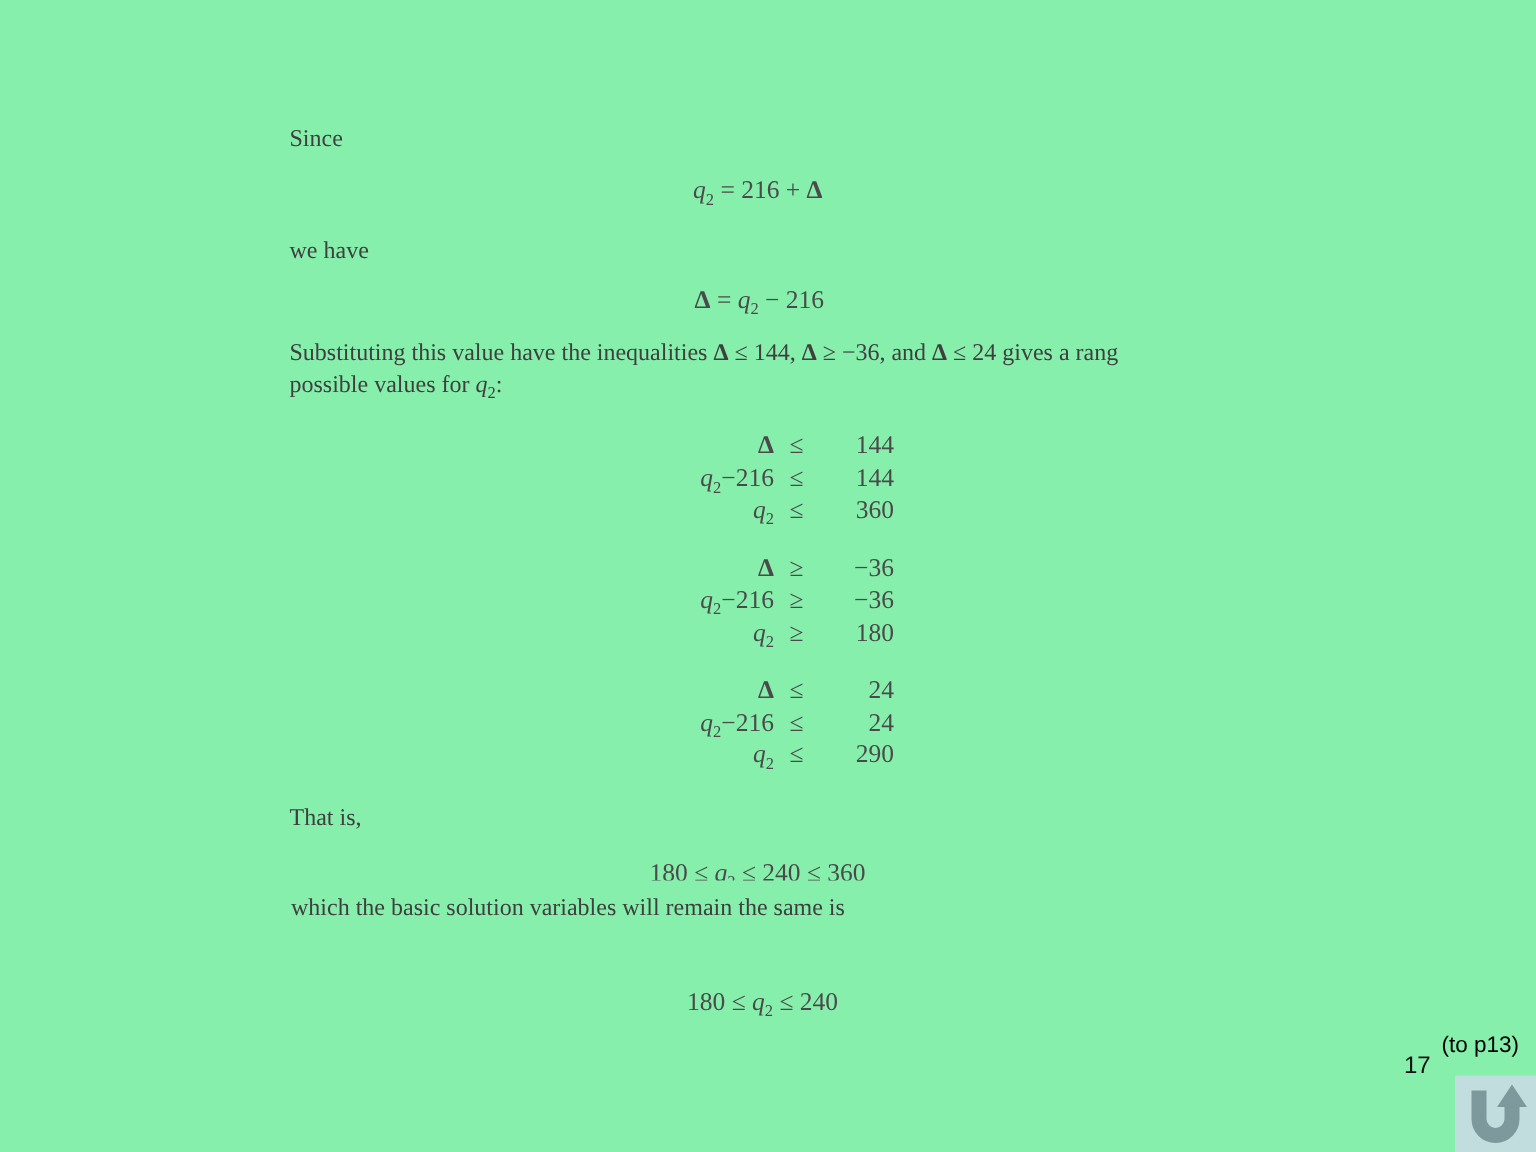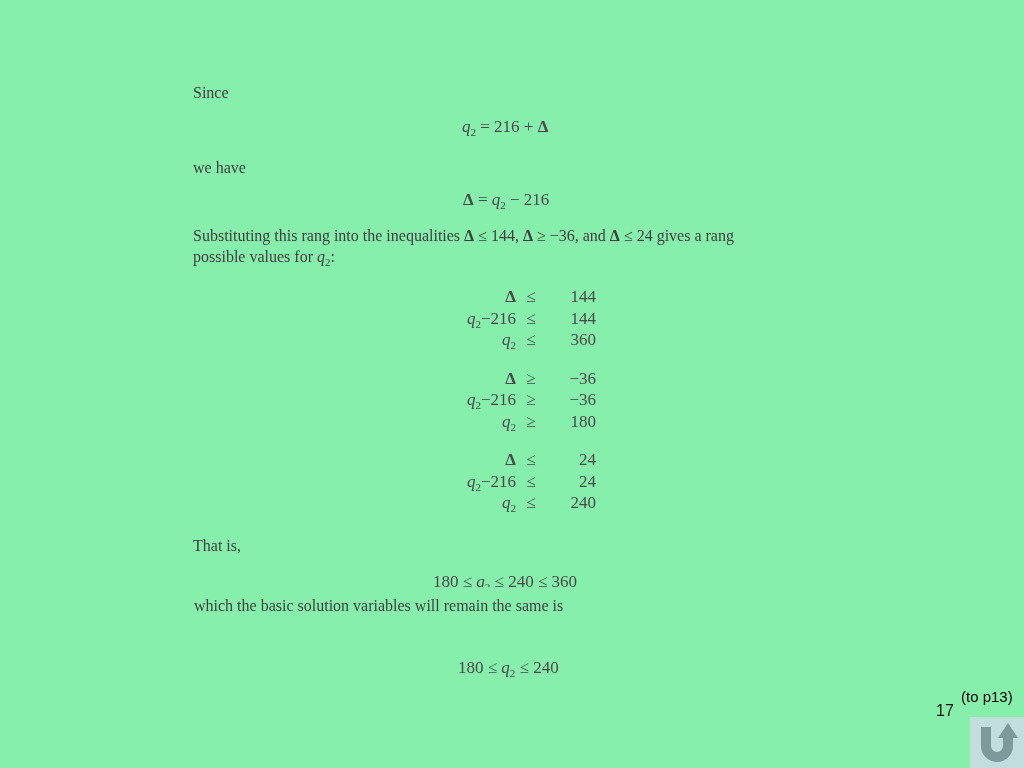--- a/index.html
+++ b/index.html
@@ -34,21 +34,21 @@
 
   <div class="abs body-text" style="left:193px; top:82px;">Since</div>
 
   <div class="abs equation" style="left:462px; top:116px;"><i class="var">q</i><sub>2</sub><span> = 216 + </span><b class="delta">Δ</b></div>
 
   <div class="abs body-text" style="left:193px; top:157px;">we have</div>
 
   <div class="abs equation" style="left:463px; top:189px;"><b class="delta">Δ</b><span> = </span><i class="var">q</i><sub>2</sub><span> − 216</span></div>
 
   <div class="abs body-text" style="left:193px; top:225px;">
-    <div class="pline"><span>Substituting this rang into the inequalities </span><b class="delta">Δ</b><span> ≤ 144, </span><b class="delta">Δ</b><span> ≥ −36, and </span><b class="delta">Δ</b><span> ≤ 24 gives a rang</span></div>
+    <div class="pline"><span>Substituting this value have the inequalities </span><b class="delta">Δ</b><span> ≤ 144, </span><b class="delta">Δ</b><span> ≥ −36, and </span><b class="delta">Δ</b><span> ≤ 24 gives a rang</span></div>
     <div class="pline"><span>possible values for </span><i class="var">q</i><sub>2</sub><span>:</span></div>
   </div>
 
   <div class="abs" style="left:448px; top:286px;">
 
     <div class="ineq-block">
       <div class="irow">
         <span class="lhs"><b class="delta">Δ</b><i class="var"></i><sub></sub><span></span></span>
         <span class="op">≤</span>
         <span class="rhs">144</span>
@@ -90,21 +90,21 @@
         <span class="rhs">24</span>
       </div>
       <div class="irow">
         <span class="lhs"><b class="delta"></b><i class="var">q</i><sub>2</sub><span>−216</span></span>
         <span class="op">≤</span>
         <span class="rhs">24</span>
       </div>
       <div class="irow">
         <span class="lhs"><b class="delta"></b><i class="var">q</i><sub>2</sub><span></span></span>
         <span class="op">≤</span>
-        <span class="rhs">240</span>
+        <span class="rhs">290</span>
       </div>
     </div>
 
   </div>
 
   <div class="abs body-text" style="left:193px; top:535px;">That is,</div>
 
   <div class="abs clip-wrap" style="left:433px; top:572px; width:200px;">
     <div class="equation"><span>180 ≤ </span><i class="var">q</i><sub>2</sub><span> ≤ 240 ≤ 360</span></div>
   </div>

